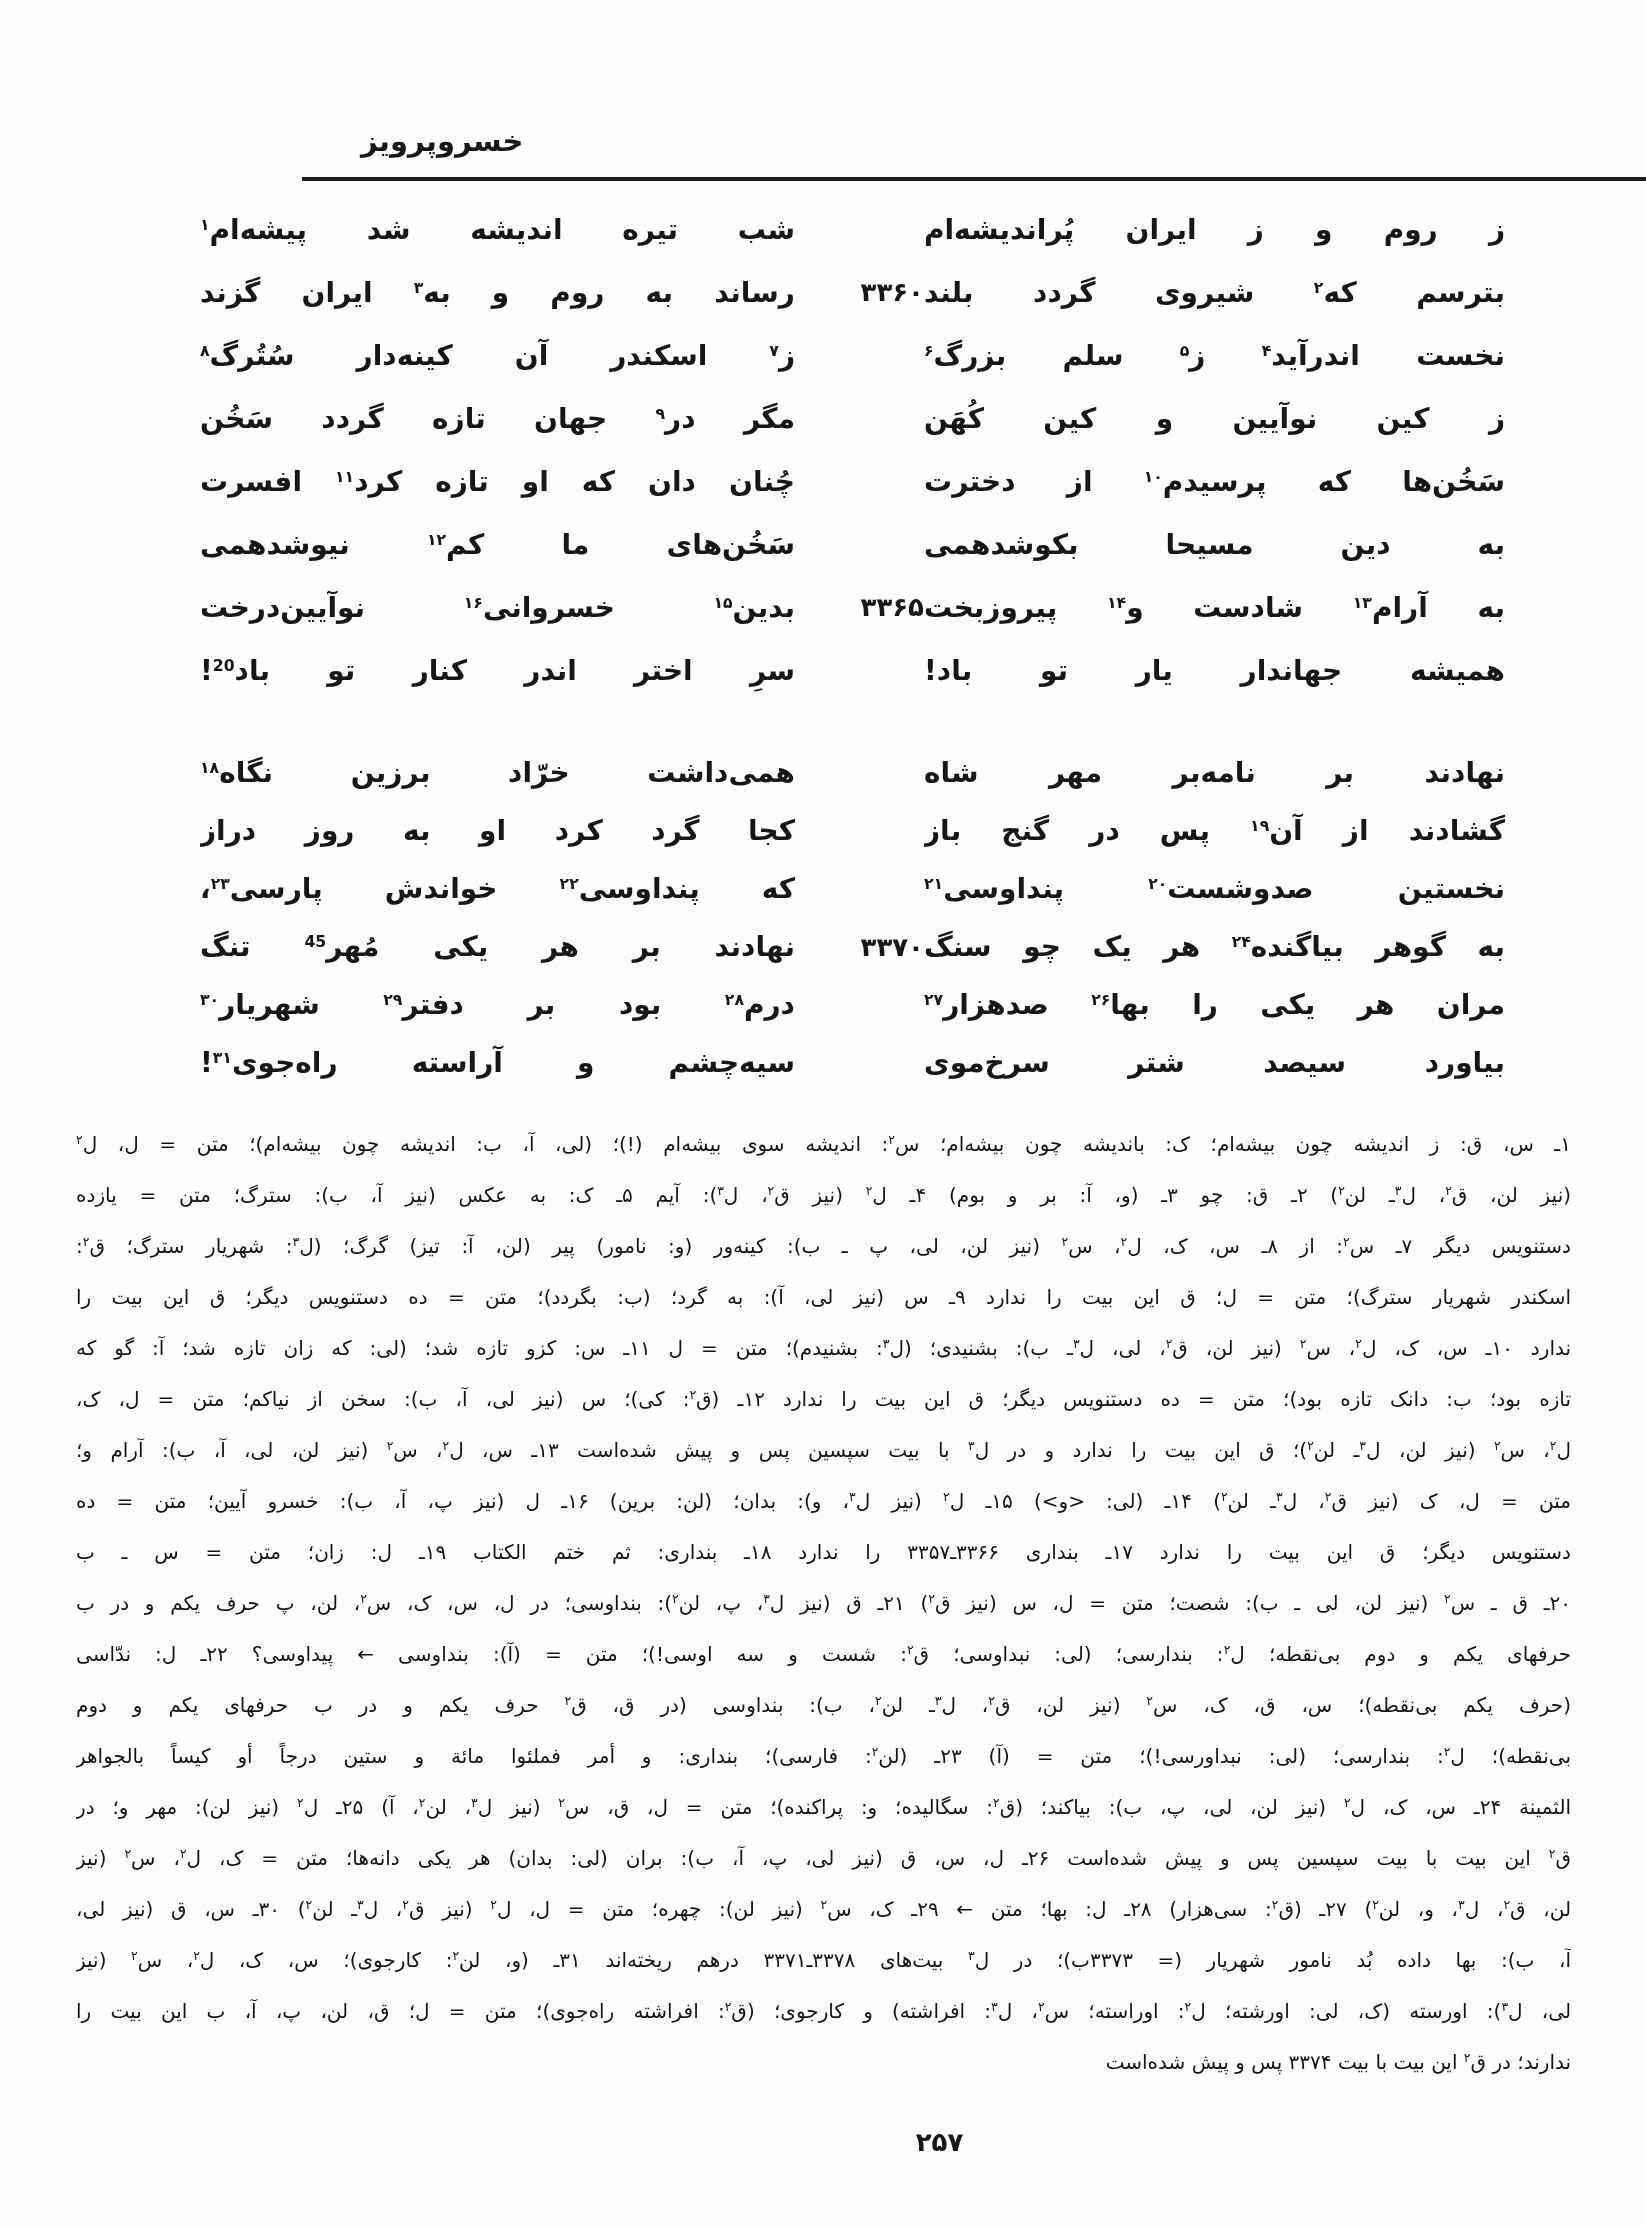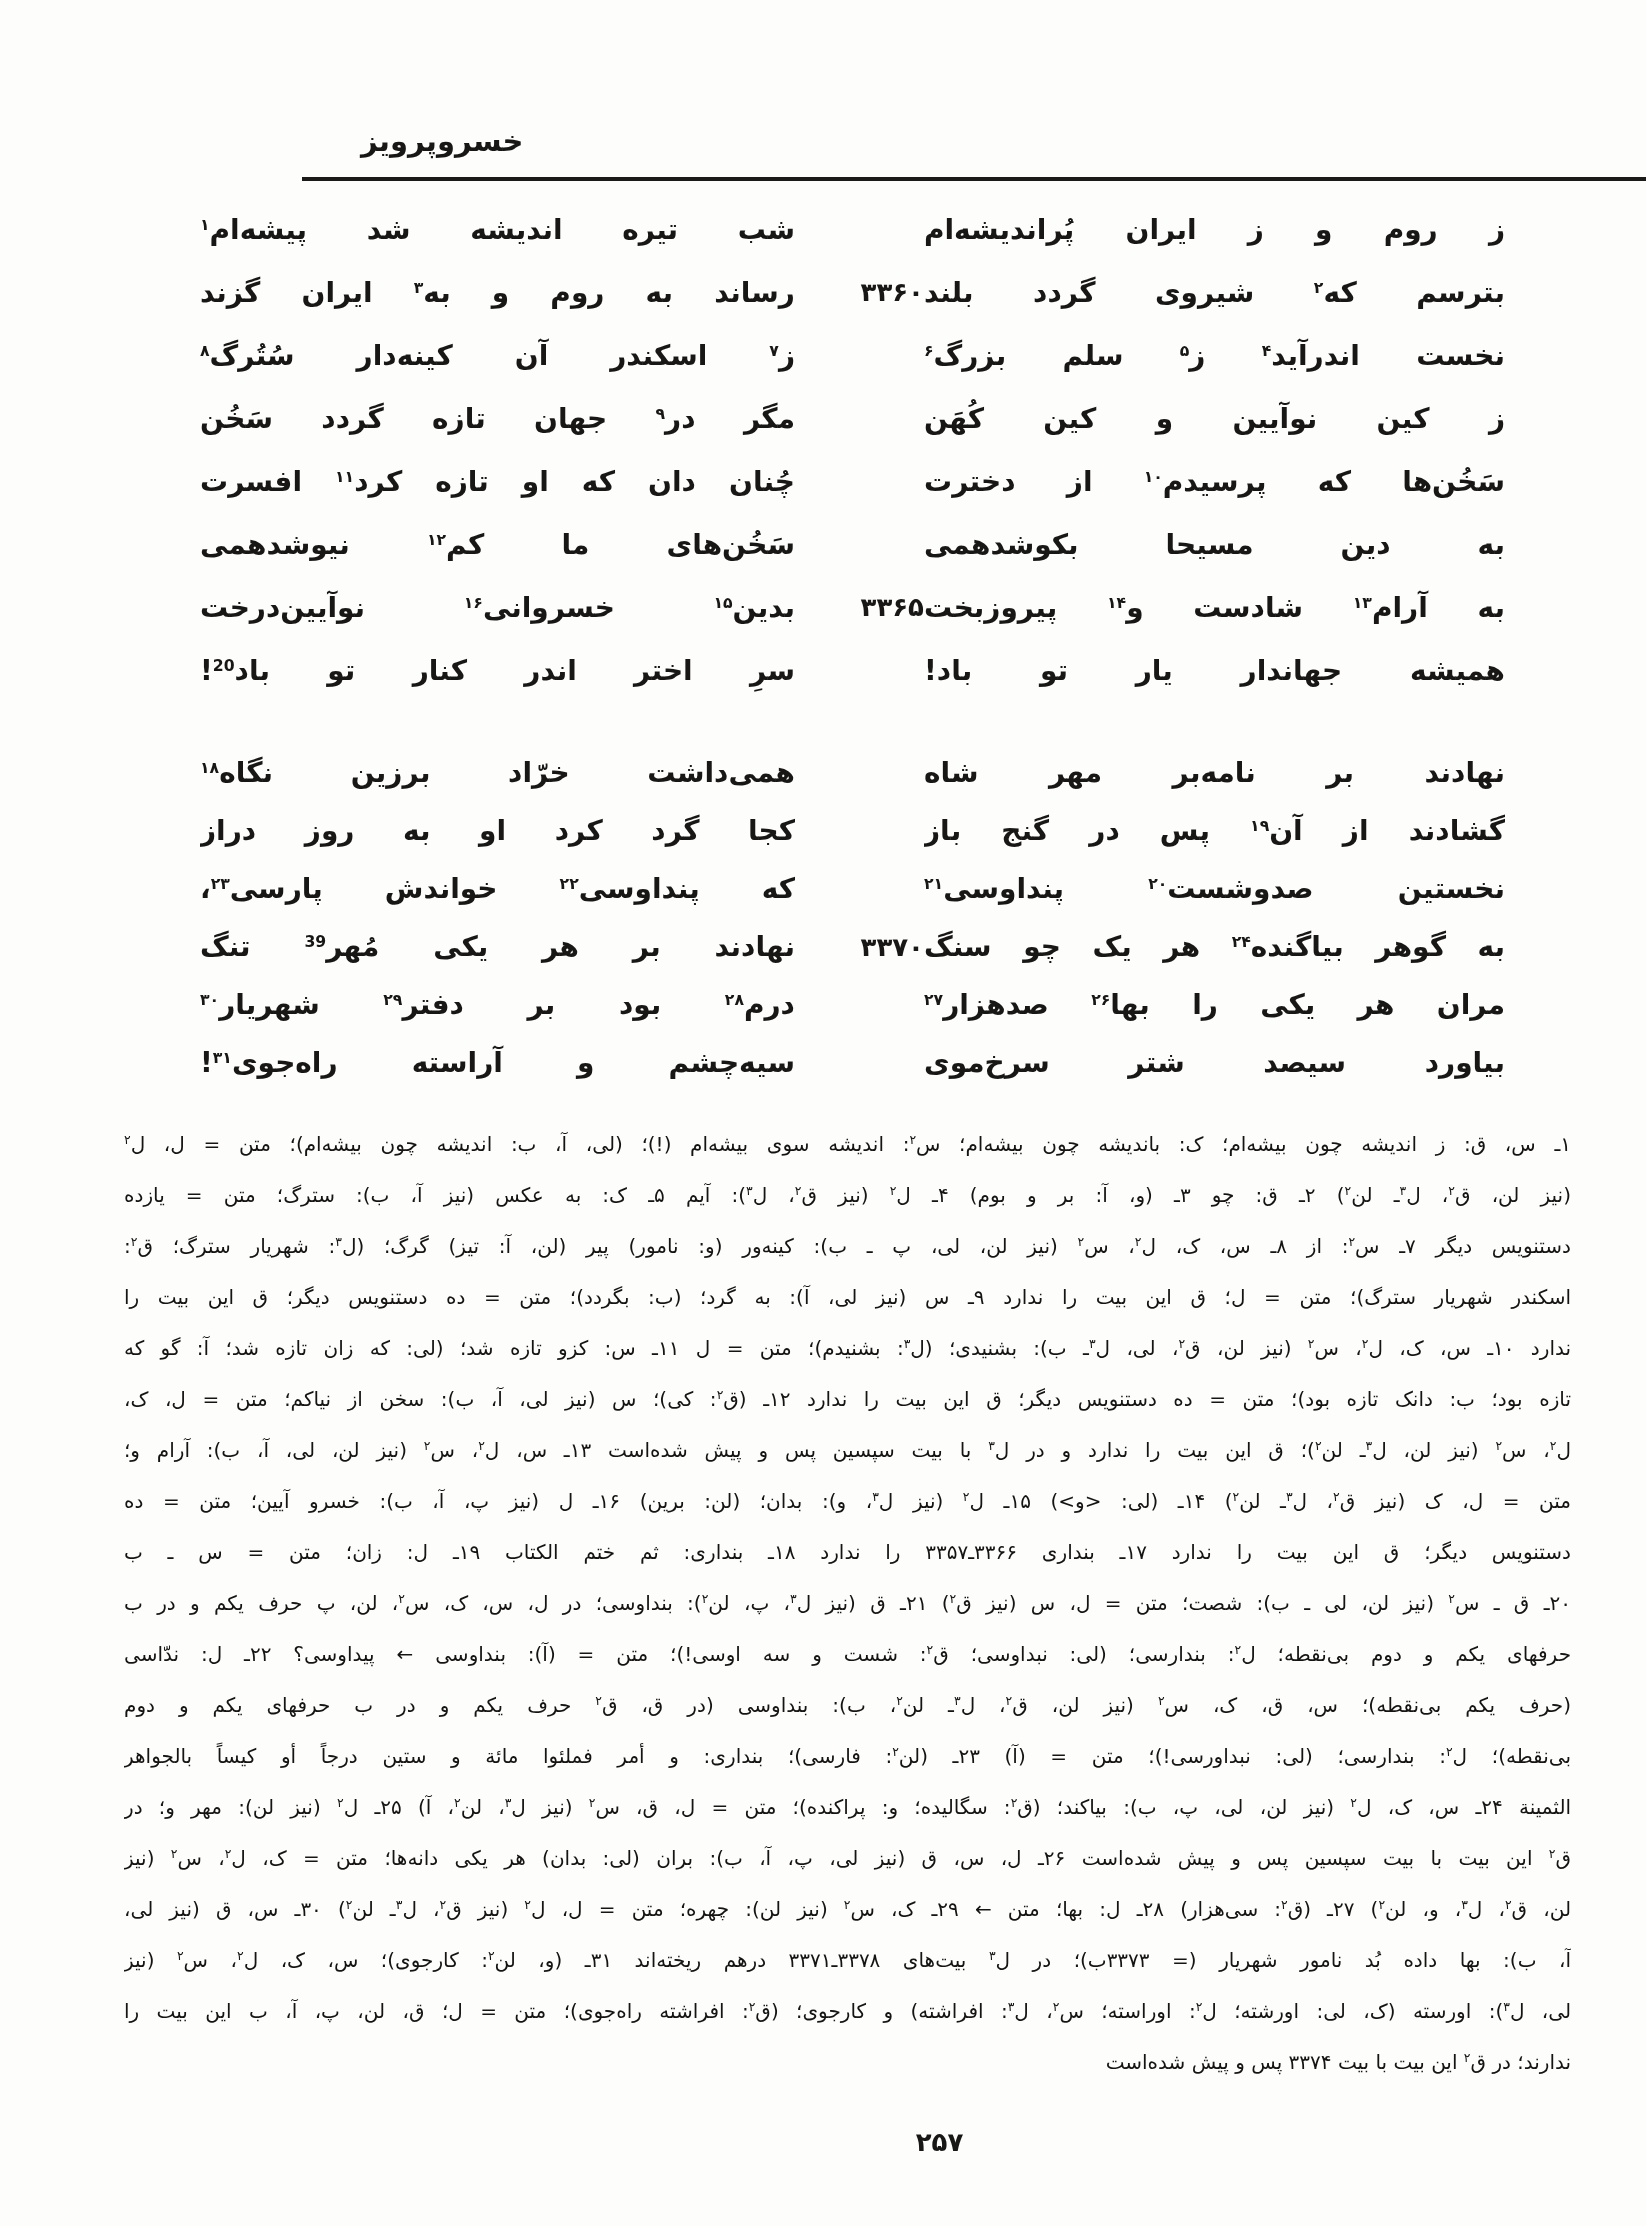--- a/index.html
+++ b/index.html
@@ -42,21 +42,21 @@
   }
   .hemi sup{font-size:0.56em;line-height:0;vertical-align:0.55em;}
 
   
   .apparatus{
     position:absolute;top:1119px;right:76px;width:1495px;
     font-size:20px;color:#151413;
   }
   .app-line{
     height:51px;line-height:51px;overflow:hidden;
-    text-align:justify;text-align-last:justify;margin-left:48px;
+    text-align:justify;text-align-last:justify;
   }
   .app-line:last-child{text-align-last:right;}
   .apparatus sup{font-size:0.62em;line-height:0;vertical-align:0.55em;}
 
   
   .page-number{
     position:absolute;top:2127px;left:0;right:0;
     text-align:center;
     font-size:26px;font-weight:bold;margin-left:8px;
   }
@@ -126,21 +126,21 @@
         <div class="hemi hemi-left">کجا گرد کرد او به روز دراز</div>
       </div>
       <div class="verse-row">
         <div class="hemi hemi-right">نخستین صدوشست<sup>۲۰</sup> پنداوسی<sup>۲۱</sup></div>
         <div class="vnum"></div>
         <div class="hemi hemi-left">که پنداوسی<sup>۲۲</sup> خواندش پارسی<sup>۲۳</sup>،</div>
       </div>
       <div class="verse-row">
         <div class="hemi hemi-right">به گوهر بیاگنده<sup>۲۴</sup> هر یک چو سنگ</div>
         <div class="vnum">۳۳۷۰</div>
-        <div class="hemi hemi-left">نهادند بر هر یکی مُهر<sup>39</sup> تنگ</div>
+        <div class="hemi hemi-left">نهادند بر هر یکی مُهر<sup>45</sup> تنگ</div>
       </div>
       <div class="verse-row">
         <div class="hemi hemi-right">مران هر یکی را بها<sup>۲۶</sup> صدهزار<sup>۲۷</sup></div>
         <div class="vnum"></div>
         <div class="hemi hemi-left">درم<sup>۲۸</sup> بود بر دفتر<sup>۲۹</sup> شهریار<sup>۳۰</sup></div>
       </div>
       <div class="verse-row">
         <div class="hemi hemi-right">بیاورد سیصد شتر سرخ‌موی</div>
         <div class="vnum"></div>
         <div class="hemi hemi-left">سیه‌چشم و آراسته راه‌جوی<sup>۳۱</sup>!</div>

